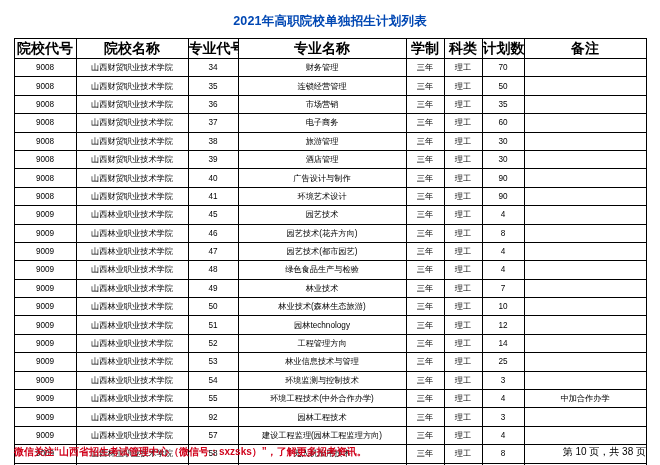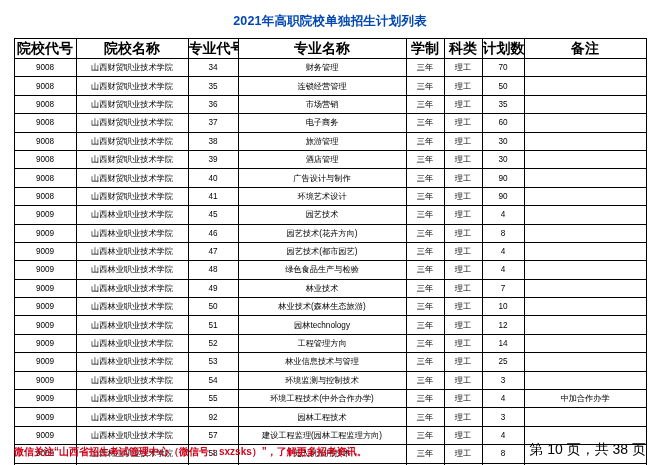--- a/index.html
+++ b/index.html
@@ -78,21 +78,21 @@
     bottom: 0;
     font-size: 10px;
     color: #d0021b;
     font-weight: bold;
     white-space: nowrap;
   }
   .footer-page {
     position: absolute;
     right: 14px;
     bottom: 0;
-    font-size: 14px;
+    font-size: 10px;
     color: #000000;
     white-space: nowrap;
   }
 </style>
 </head>
 <body>
 
 <div class="page">
 
   <div class="doc-title">2021年高职院校单独招生计划列表</div>

